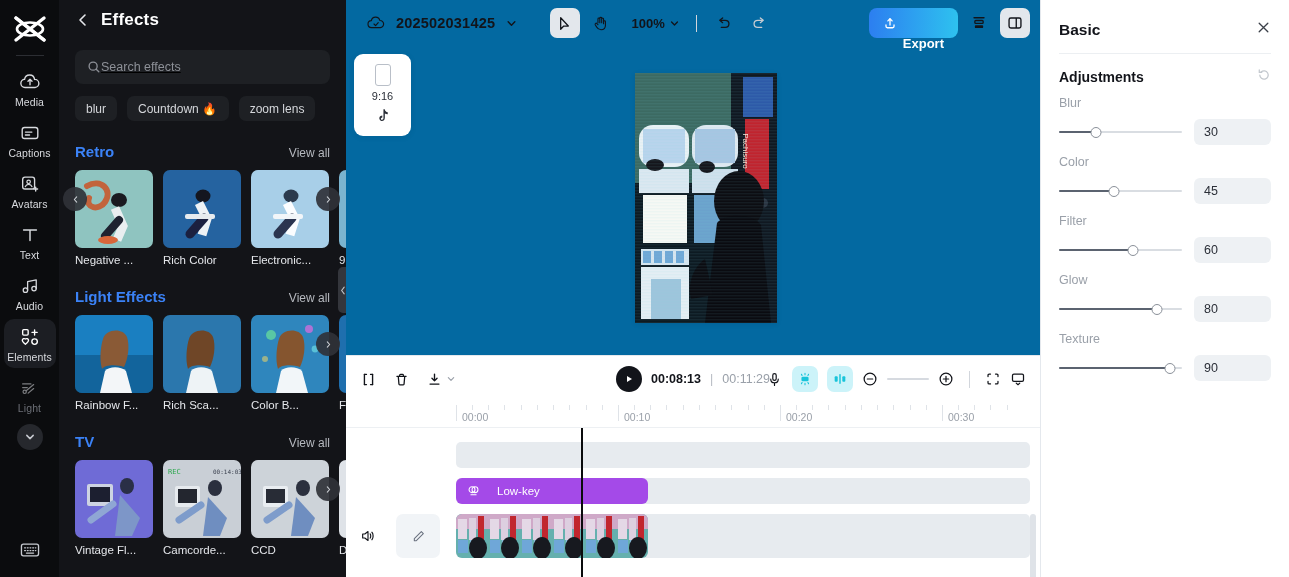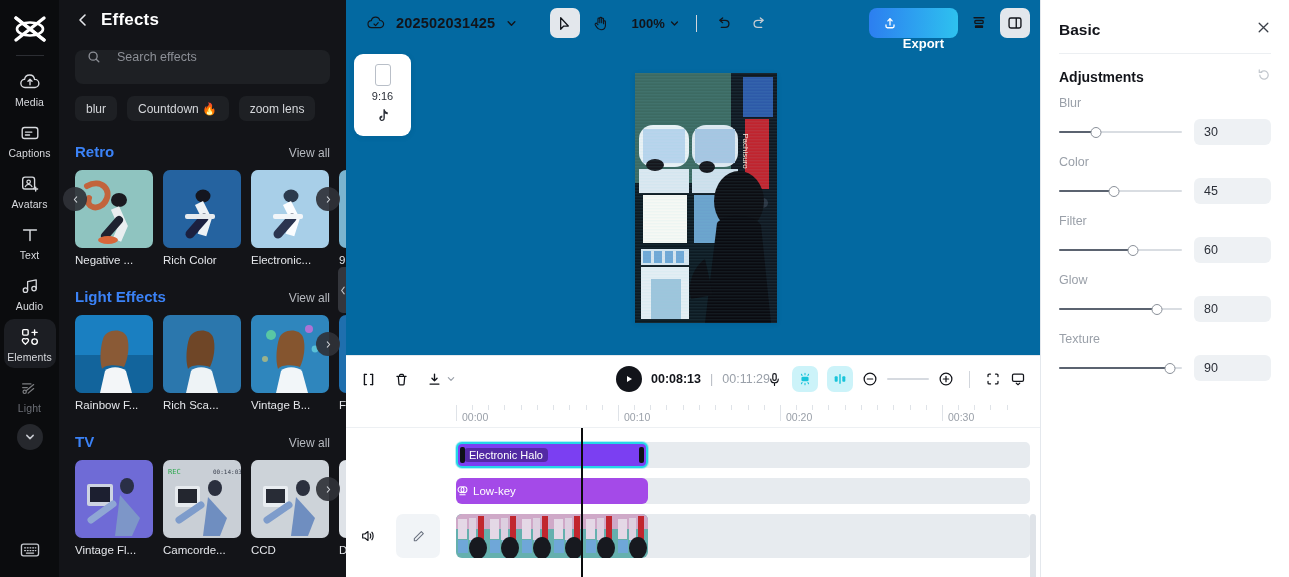--- a/index.html
+++ b/index.html
@@ -37,21 +37,21 @@
   
   .panel {
     width:287px; flex:0 0 287px; height:577px; background:#131418;
     position:relative; overflow:hidden;
   }
   .panel-head { display:flex; align-items:center; gap:10px; padding:10px 16px 8px; }
   .panel-back { width:16px; height:16px; cursor:pointer; display:block; }
   .panel-title { font-size:17px; font-weight:bold; color:#fff; letter-spacing:.2px; }
   .search {
     margin:12px 16px 0; height:34px; background:#1e2024; border-radius:8px;
-    display:flex; align-items:flex-start; gap:16px; padding:0 12px; cursor:text;
+    display:flex; align-items:center; gap:0; padding:0 12px; cursor:text;text-decoration:underline;
   }
   .search-ph { font-size:12.5px; color:#8d9097; }
   .chips { display:flex; gap:10px; padding:12px 0 0 16px; }
   .chip {
     background:#1e2024; border-radius:7px; height:25px; padding:0 11px;
     display:flex; align-items:center; gap:4px; font-size:12px; color:#d5d7db;
     white-space:nowrap; cursor:pointer;
   }
   .sect-head {
     display:flex; align-items:baseline; justify-content:space-between;
@@ -139,21 +139,21 @@
     left:110px; top:0; width:192px; height:26px; background:#7b3ff2;
     border:2px solid #25d7e8; box-shadow:0 0 0 1px rgba(37,215,232,.35);
   }
   .clip-tag {
     font-size:11px; color:#fff; background:rgba(0,0,0,.32); border-radius:4px;
     padding:1px 5px; margin-left:6px; white-space:nowrap;
   }
   .handle { position:absolute; top:3px; width:5px; height:16px; background:#0e1116; border-radius:2px; }
   .clip-low {
     left:110px; top:0; width:192px; height:26px; background:#a44ae8;
-    gap:4px; padding-left:0;
+    gap:17px; padding-left:11px;
   }
   .clip-low .lbl { font-size:11.5px; color:#fff; }
   .clip-vid { left:110px; top:0; width:192px; height:44px; overflow:hidden; border-radius:6px; }
   .filmstrip { display:flex; height:100%; }
   .vol-ico { position:absolute; left:14px; bottom:6px; cursor:pointer; }
   .pencil-box {
     position:absolute; left:50px; top:0; width:44px; height:44px;
     background:#f1f4f7; border-radius:7px; display:flex; align-items:center;
     justify-content:center; cursor:pointer;
   }
@@ -414,21 +414,21 @@
                 <rect width="78" height="78" fill="#2f86bd"></rect>
                 <ellipse cx="40" cy="30" rx="11" ry="13" fill="#e9bb9b"></ellipse>
                 <path d="M28 24c2-10 20-12 24-2 3 9 1 22-3 30-6-2-18-3-22 2-3-10-1-24 1-30Z" fill="#85552f"></path>
                 <path d="M30 56c4-5 16-5 21 0l6 22H25Z" fill="#f2f6f9"></path>
                 <circle cx="20" cy="20" r="5" fill="#6be39a" opacity=".7"></circle>
                 <circle cx="58" cy="14" r="4" fill="#e36be0" opacity=".7"></circle>
                 <circle cx="64" cy="34" r="3.4" fill="#6bd8e3" opacity=".7"></circle>
                 <circle cx="14" cy="44" r="3" fill="#e3d06b" opacity=".6"></circle>
               </svg>
           </div>
-          <div class="card-lbl">Vintage B...</div>
+          <div class="card-lbl">Color B...</div>
         </div>
         <div class="card">
           <div class="thumb">
             <svg width="78" height="78" viewBox="0 0 78 78">
                 <rect width="78" height="78" fill="#1f6fae"></rect>
                 <ellipse cx="38" cy="30" rx="11" ry="13" fill="#e0ae8d"></ellipse>
               </svg>
           </div>
           <div class="card-lbl">Fl</div>
         </div>
@@ -748,25 +748,20 @@
           <div class="tick" style="left:661px;height:5px"></div>
         <div class="tlabel" style="left:116px">00:00</div>
         <div class="tlabel" style="left:278px">00:10</div>
         <div class="tlabel" style="left:440px">00:20</div>
         <div class="tlabel" style="left:602px">00:30</div>
       </div>
 
       <div class="tracks">
 
         <div class="trk" style="top:14px"></div>
-        <div class="clip clip-eff" style="top:14px">
-          <div class="handle" style="left:2px"></div>
-          <span class="clip-tag">Electronic Halo</span>
-          <div class="handle" style="right:2px"></div>
-        </div>
 
         <div class="trk" style="top:50px"></div>
         <div class="clip clip-low" style="top:50px">
           <svg width="13" height="13" viewBox="0 0 14 14" fill="none">
             <circle cx="5.4" cy="5" r="3.2" stroke="#fff" stroke-width="1.1"></circle>
             <circle cx="8.6" cy="5" r="3.2" stroke="#fff" stroke-width="1.1"></circle>
             <path d="M4.2 10.6h5.6" stroke="#fff" stroke-width="1.1" stroke-linecap="round"></path>
           </svg>
           <span class="lbl">Low-key</span>
         </div>

